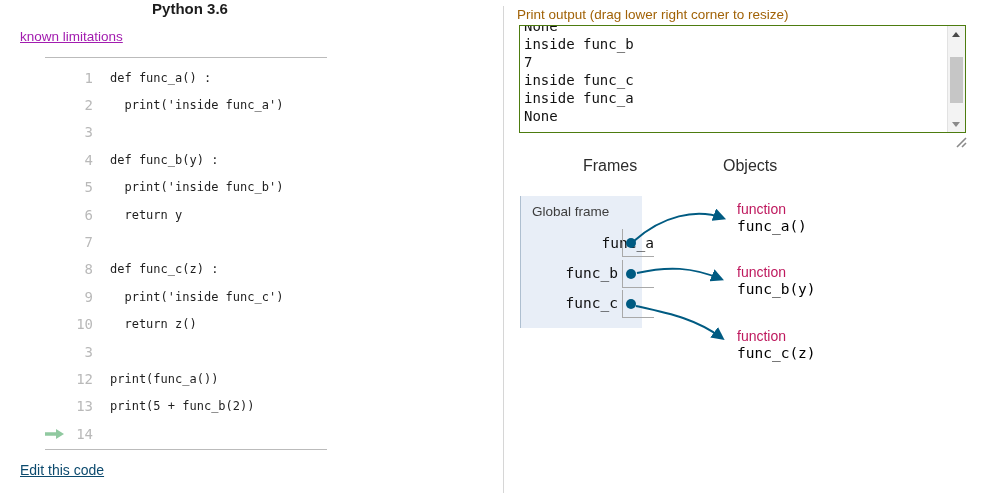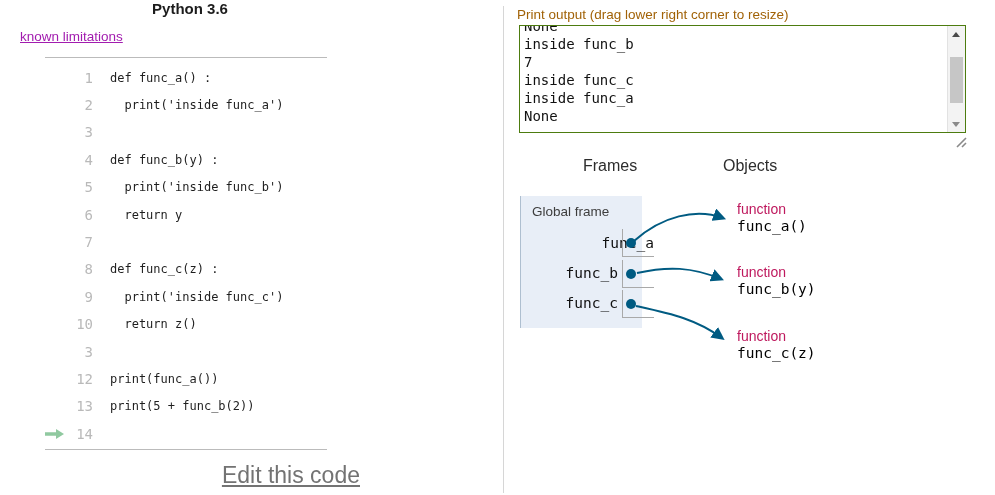--- a/index.html
+++ b/index.html
@@ -13,22 +13,22 @@
       font-size:13.5px;color:#a21caf;text-decoration:underline;cursor:pointer;}
   .hr{position:absolute;left:25px;width:282px;height:1px;background:#bbbbbb;}
   .hr.top{top:57px;} .hr.bottom{top:449px;}
   .code-area{position:absolute;left:0;top:64px;width:460px;}
   .code-row{position:relative;height:27.4px;display:flex;align-items:center;}
   .lineno{display:inline-block;width:25px;margin-left:48px;text-align:right;
       font-family:"DejaVu Sans Mono",monospace;font-size:14px;color:#b9b9b9;}
   .code-text{margin-left:17px;font-family:"DejaVu Sans Mono",monospace;
       font-size:12px;color:#1e1e1e;white-space:pre;}
   .exec-arrow{position:absolute;left:25px;top:50%;transform:translateY(-50%);line-height:0;}
-  .edit-link{position:absolute;left:0;top:462px;width:340px;text-align:right;
-      font-size:23px;color:#737373;text-decoration:underline;cursor:pointer;}
+  .edit-link{position:absolute;left:0;top:462px;width:340px;text-align:left;
+      font-size:14px;color:#0c4a6e;text-decoration:underline;cursor:pointer;}
 
   
   .divider{position:absolute;left:483px;top:6px;width:1px;height:487px;background:#d6d6d6;}
 
   
   .print-label{position:absolute;left:497px;top:7px;font-size:13.5px;color:#a16207;}
   .output-box{position:absolute;left:499px;top:25px;width:447px;height:108px;
       border:1px solid #4d7c0f;background:#ffffff;overflow:hidden;box-sizing:border-box;}
   .output-text{margin:-9px 0 0 0;padding:0 0 0 4px;
       font-family:"DejaVu Sans Mono",monospace;font-size:14px;line-height:18px;color:#111;}

